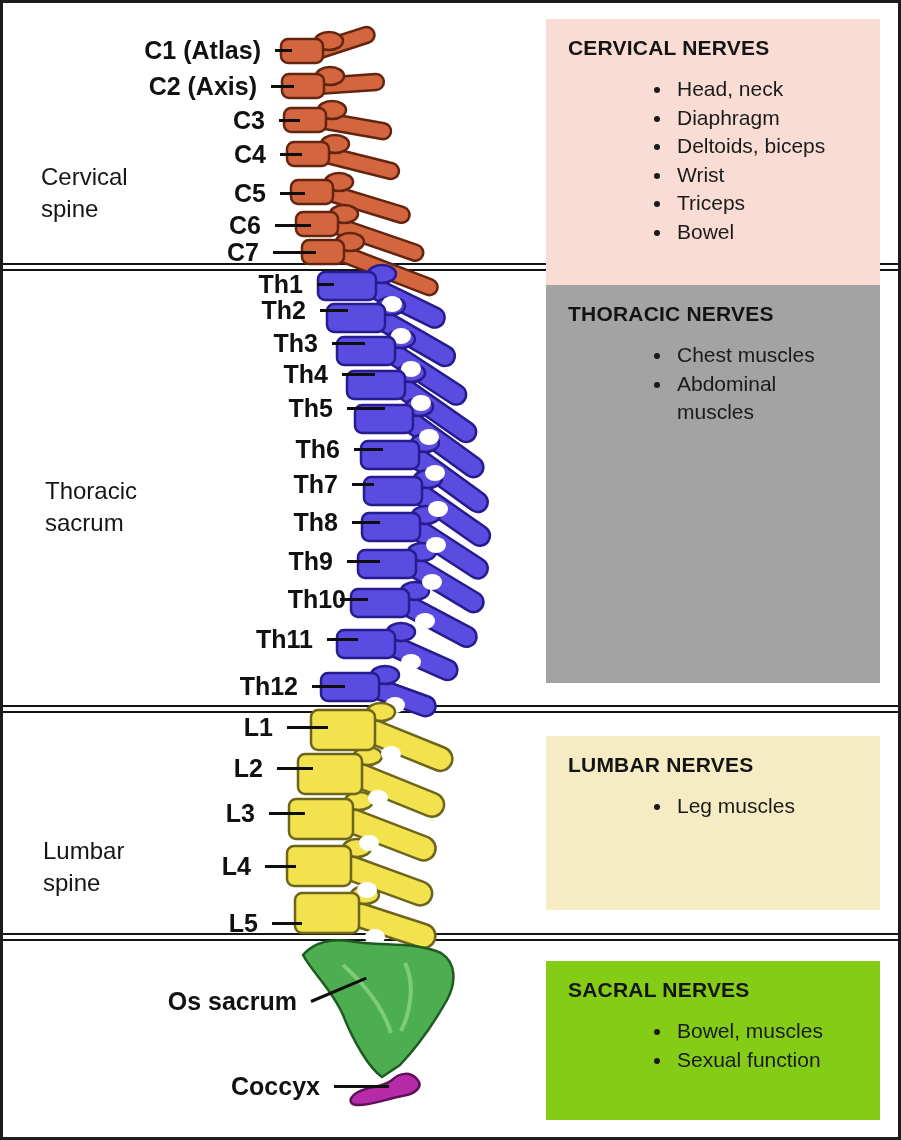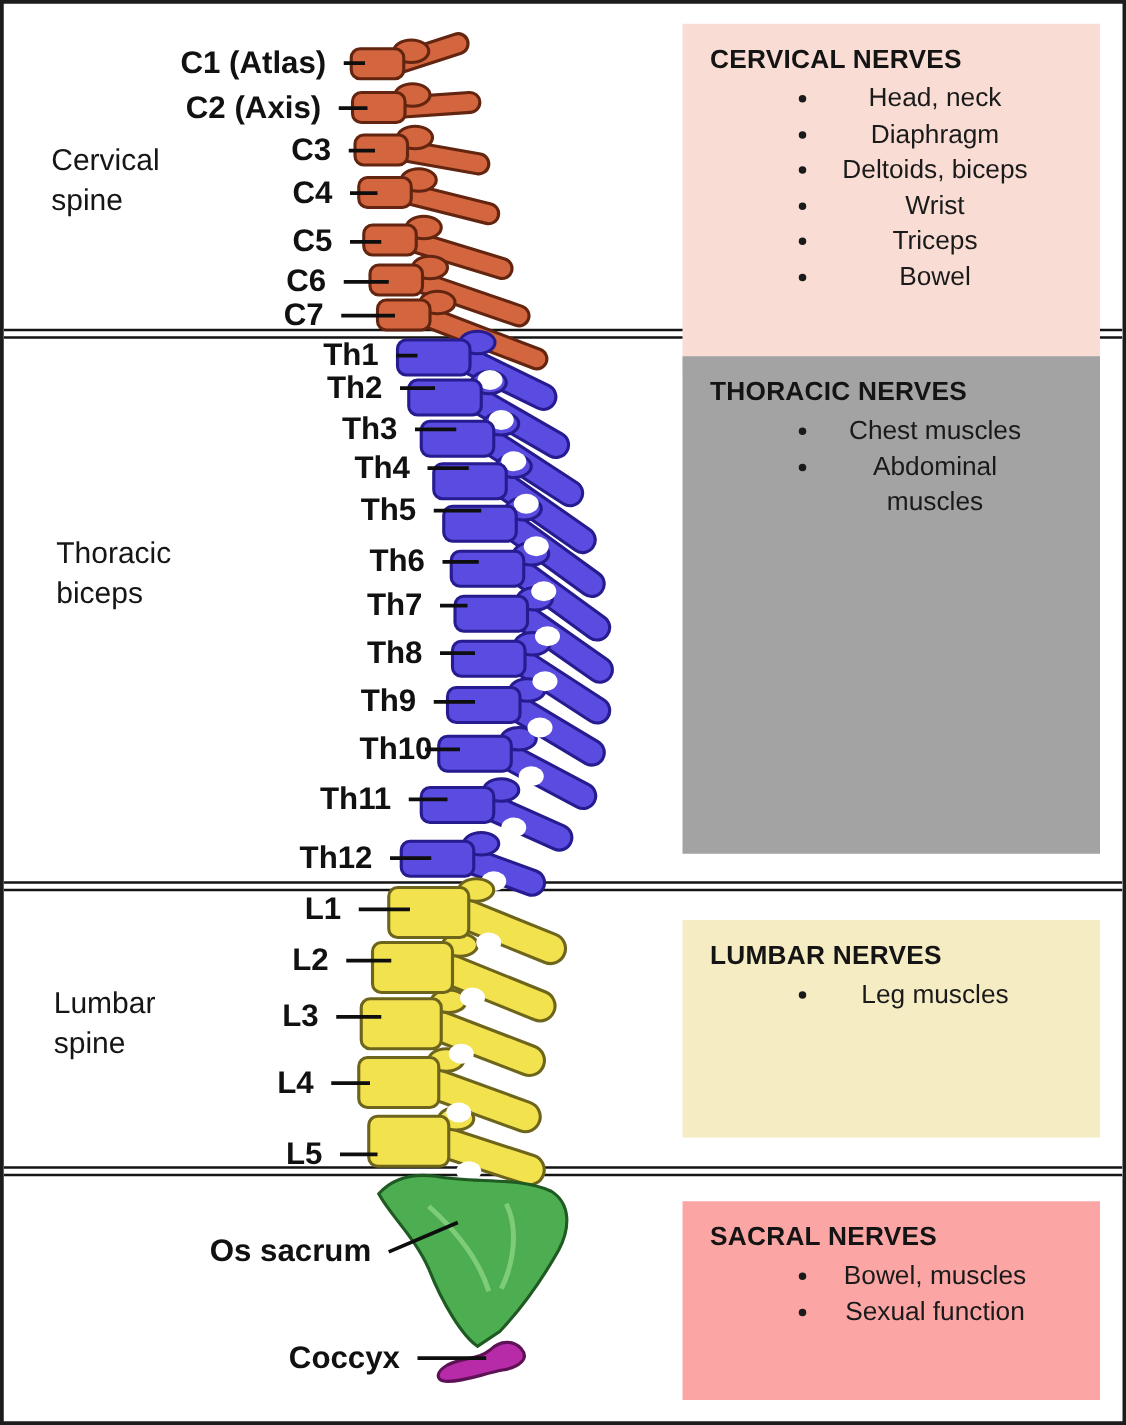--- a/index.html
+++ b/index.html
@@ -22,21 +22,21 @@
   #divider-2 { top: 702px; }
   #divider-3 { top: 930px; }
 
   
   #spine-svg { position: absolute; left: 0; top: 0; z-index: 2; }
 
   
   .region-label {
     position: absolute; width: 130px;
     font-size: 24px; font-weight: 500; color: #161616;
-    line-height: 32px; z-index: 3;
+    line-height: 32px; z-index: 3; margin-top: 48px;
   }
   #region-cervical { left: 38px; top: 110px; }
   #region-thoracic { left: 42px; top: 424px; }
   #region-lumbar   { left: 40px; top: 784px; }
 
   
   .v-label {
     position: absolute; z-index: 4;
     font-size: 25px; font-weight: 600; color: #111;
     white-space: nowrap; transform: translateY(-16px);
@@ -54,38 +54,38 @@
   }
   #nerve-box-0 { top: 16px;  height: 279px; }
   #nerve-box-1 { top: 282px; height: 398px; }
   #nerve-box-2 { top: 733px; height: 174px; }
   #nerve-box-3 { top: 958px; height: 159px; }
   .nerve-box h3 {
     font-size: 21px; font-weight: 700; color: #141414;
     letter-spacing: 0.2px; margin-bottom: 5px;
   }
   .nerve-box ul {
-    list-style: disc outside; padding-left: 90px; margin: 0; text-align: center;
+    list-style: disc outside; padding-left: 90px; margin: 15px;
   }
   .nerve-box li {
     font-size: 21px; color: #1a1a1a; line-height: 28.5px;
     max-width: 176px; padding-left: 4px;
   }
 </style>
 </head>
 <body>
 
 <div class="figure">
 
   <div class="divider" id="divider-1"></div>
   <div class="divider" id="divider-2"></div>
   <div class="divider" id="divider-3"></div>
 
   <div class="region-label" id="region-cervical">Cervical spine</div>
-  <div class="region-label" id="region-thoracic">Thoracic biceps</div>
+  <div class="region-label" id="region-thoracic">Thoracic sacrum</div>
   <div class="region-label" id="region-lumbar">Lumbar spine</div>
 
   <svg id="spine-svg" width="901" height="1140" viewBox="0 0 901 1140">
     <g id="spine-generated" stroke-linejoin="round" stroke-linecap="round">
         <rect x="308" y="40" width="66" height="16" rx="8" fill="#d4663f" stroke="#63250f" stroke-width="2.5" transform="rotate(-18 314 48)"></rect>
         <rect x="309" y="75" width="72" height="16" rx="8" fill="#d4663f" stroke="#63250f" stroke-width="2.5" transform="rotate(-4 315 83)"></rect>
         <rect x="311" y="109" width="78" height="16" rx="8" fill="#d4663f" stroke="#63250f" stroke-width="2.5" transform="rotate(10 317 117)"></rect>
         <rect x="314" y="143" width="84" height="16" rx="8" fill="#d4663f" stroke="#63250f" stroke-width="2.5" transform="rotate(14 320 151)"></rect>
         <rect x="318" y="181" width="92" height="16" rx="8" fill="#d4663f" stroke="#63250f" stroke-width="2.5" transform="rotate(17 324 189)"></rect>
         <rect x="323" y="213" width="102" height="16" rx="8" fill="#d4663f" stroke="#63250f" stroke-width="2.5" transform="rotate(19 329 221)"></rect>
@@ -262,21 +262,21 @@
         <li>Chest muscles</li>
         <li>Abdominal muscles</li>
       </ul>
   </div>
   <div class="nerve-box" id="nerve-box-2" style="background: rgb(246, 236, 196);">
     <h3>LUMBAR NERVES</h3>
     <ul>
         <li>Leg muscles</li>
       </ul>
   </div>
-  <div class="nerve-box" id="nerve-box-3" style="background: #fca5a5;">
+  <div class="nerve-box" id="nerve-box-3" style="background: #84cc16;">
     <h3>SACRAL NERVES</h3>
     <ul>
         <li>Bowel, muscles</li>
         <li>Sexual function</li>
       </ul>
   </div>
 
 </div>
 
 </body></html>

